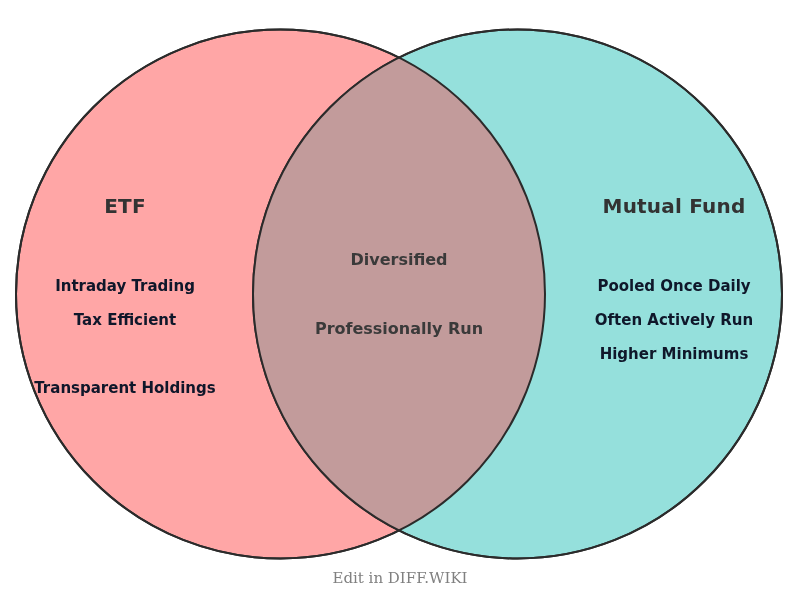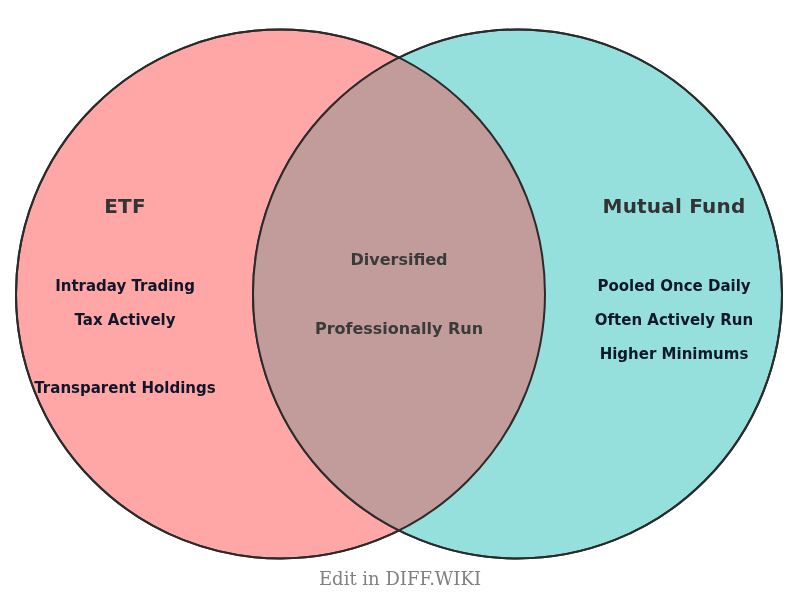--- a/index.html
+++ b/index.html
@@ -64,21 +64,21 @@
     color: #3a3a3a;
     white-space: nowrap;
     transform: translate(-50%, -50%);
   }
   #footer-credit {
     position: absolute;
     left: 400px;
     top: 578px;
     transform: translate(-50%, -50%);
     font-family: "DejaVu Serif", "Liberation Serif", serif;
-    font-size: 18px;
+    font-size: 15px;
     color: #808080;
     white-space: nowrap;
     pointer-events: auto;
     cursor: pointer;
   }
 </style>
 </head>
 <body>
 
 <div id="venn-stage">
@@ -100,21 +100,21 @@
 
     <circle cx="280.5" cy="294" r="264.5" fill="none" stroke="#2b2b2b" stroke-width="2"></circle>
     <circle cx="517.5" cy="294" r="264.5" fill="none" stroke="#2b2b2b" stroke-width="2"></circle>
   </svg>
 
   <div class="text-layer">
 
     <div class="set-title" style="left:125px; top:206px;">ETF</div>
 
     <div class="item-line" style="left:125px; top:286px;">Intraday Trading</div>
-    <div class="item-line" style="left:125px; top:320px;">Tax Actively</div>
+    <div class="item-line" style="left:125px; top:320px;">Tax Efficient</div>
     <div class="item-line" style="left:125px; top:388px;">Transparent Holdings</div>
 
     <div class="set-title" style="left:674px; top:206px;">Mutual Fund</div>
 
     <div class="item-line" style="left:674px; top:286px;">Pooled Once Daily</div>
     <div class="item-line" style="left:674px; top:320px;">Often Actively Run</div>
     <div class="item-line" style="left:674px; top:354px;">Higher Minimums</div>
 
     <div class="center-line" style="left:399px; top:259px;">Diversified</div>
     <div class="center-line" style="left:399px; top:328px;">Professionally Run</div>

